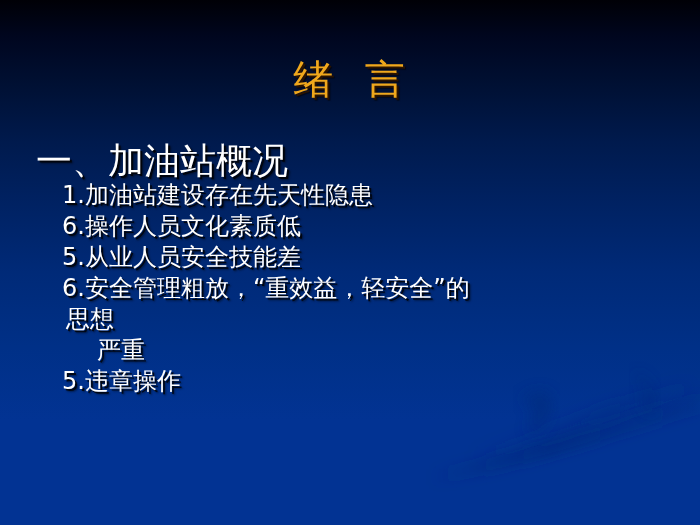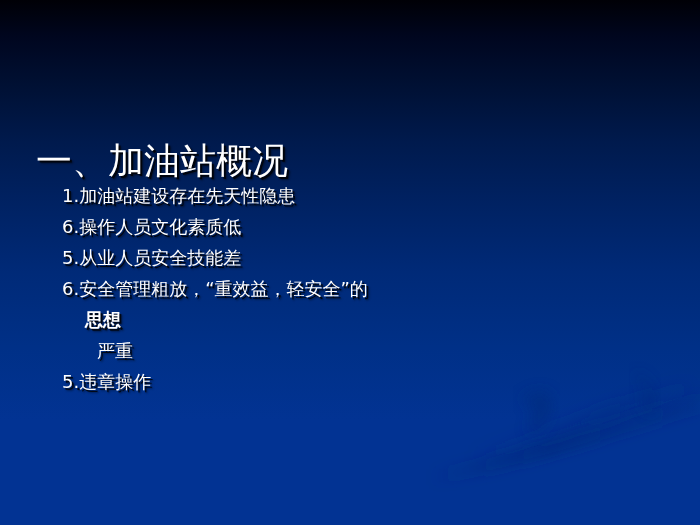--- a/index.html
+++ b/index.html
@@ -78,29 +78,28 @@
   
   .lvl1 {
     font-size: 36px;
     line-height: 38px;
     padding-left: 36px;
     letter-spacing: 0px;
   }
 
   
   .lvl2 {
-    font-size: 18px;
+    font-size: 24px;
     line-height: 31px;
     padding-left: 62px;
   }
 
   
   .lvl2.cont {
-    padding-left: 85px;
-    font-weight: bold;
+    padding-left: 66px;
   }
 
   
   .lvl2.deep {
     padding-left: 97px;
   }
 </style>
 </head>
 <body>
 
@@ -126,20 +125,21 @@
           <feGaussianBlur stdDeviation="7"></feGaussianBlur>
         </filter>
       </defs>
       <path d="M 430 470 C 520 450 600 420 700 392 L 700 414 C 600 442 520 470 432 486 Z" fill="url(#swGrad)" filter="url(#blurA)"></path>
       <path d="M 470 452 C 540 432 600 406 700 376 L 700 392 C 605 420 545 446 472 464 Z" fill="url(#swGrad2)" filter="url(#blurB)"></path>
       <path d="M 520 400 C 548 380 560 398 548 420 C 541 432 532 436 527 430 C 533 420 540 404 520 400 Z" fill="#012a7c" opacity="0.55" filter="url(#blurB)"></path>
       <path d="M 636 372 C 652 380 660 396 654 414 L 642 410 C 648 396 644 382 634 378 Z" fill="#012a7c" opacity="0.45" filter="url(#blurB)"></path>
     </svg>
   </div>
 
+  <div class="title">绪  言</div>
 
   <div class="body-block">
 
     <div class="line lvl1">一、加油站概况</div>
 
 
     <div class="line lvl2">1.加油站建设存在先天性隐患</div>
 
     <div class="line lvl2">6.操作人员文化素质低</div>
 

